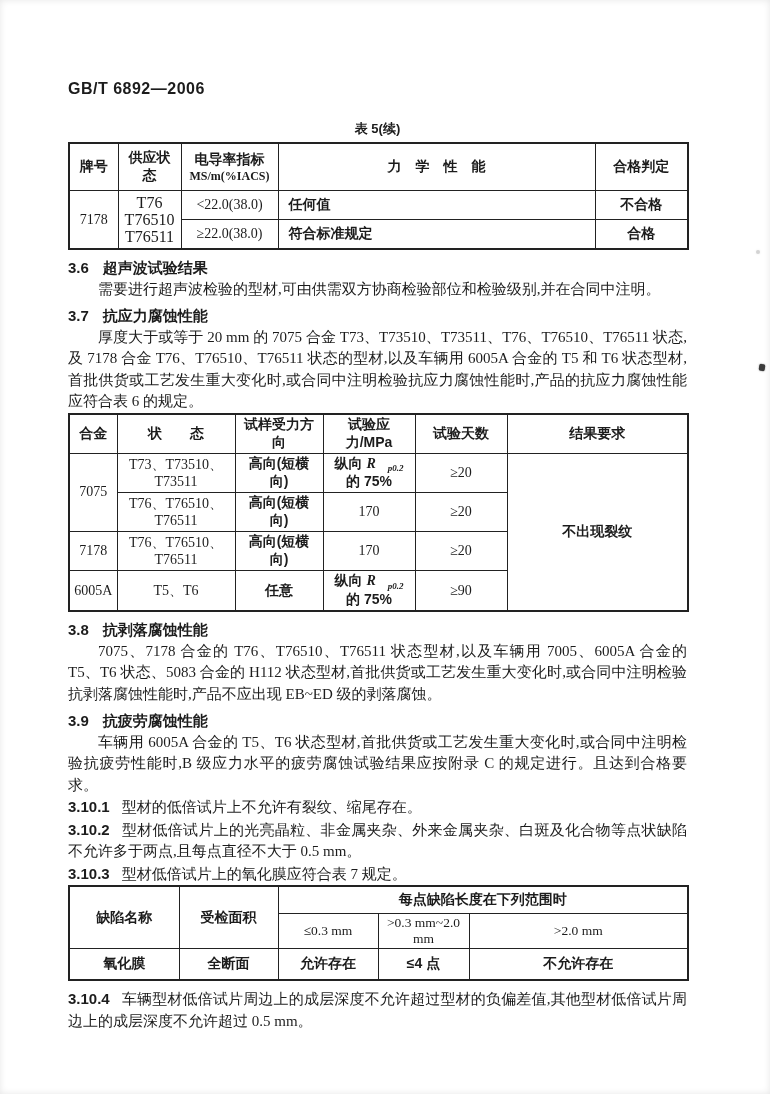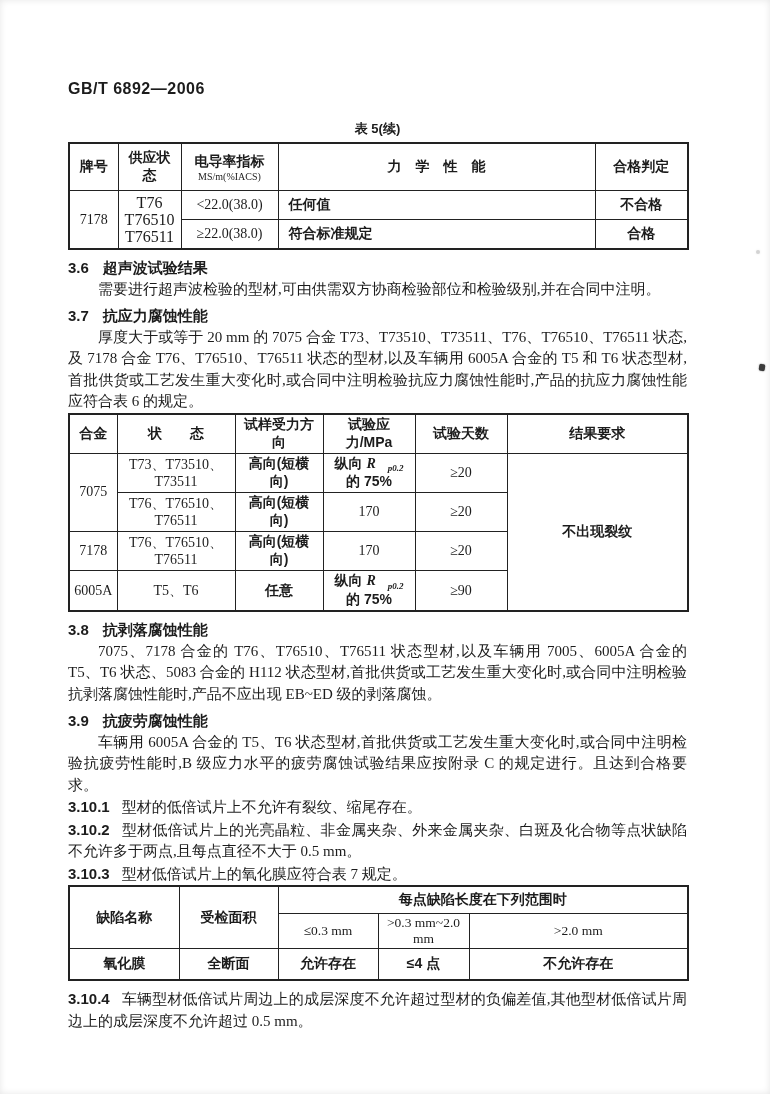--- a/index.html
+++ b/index.html
@@ -51,21 +51,21 @@
     font-weight: bold;
   }
   .alnum {
     font-family: "Liberation Serif", "DejaVu Serif", serif;
     font-weight: normal;
   }
   .left { text-align: left !important; padding-left: 10px !important; }
   .t5 th { height: 44px; }
   .t5 td { height: 26px; }
   .t5 .tempers div { line-height: 17px; font-size: 16px; }
-  .t5 .cond-sub { font-weight: normal; font-family: "Liberation Serif", serif; font-size: 10px; }
+  .t5 .cond-sub { font-weight: bold; font-family: "Liberation Serif", serif; font-size: 12px; }
   .t6 th { height: 28px; }
   .t6 td { height: 25px; font-size: 13.5px; }
   .t7 .grp { height: 24px; }
   .t7 .sub { height: 24px; font-size: 13.5px; }
   .t7 td { height: 28px; }
   .stress-sym { font-family: "Liberation Serif", serif; font-style: italic; }
   .stress-sym sub { font-size: 9px; font-style: italic; padding-left: 12px; }
   .h, .p, .clause {
     font-size: 15px;
     line-height: 21.5px;

